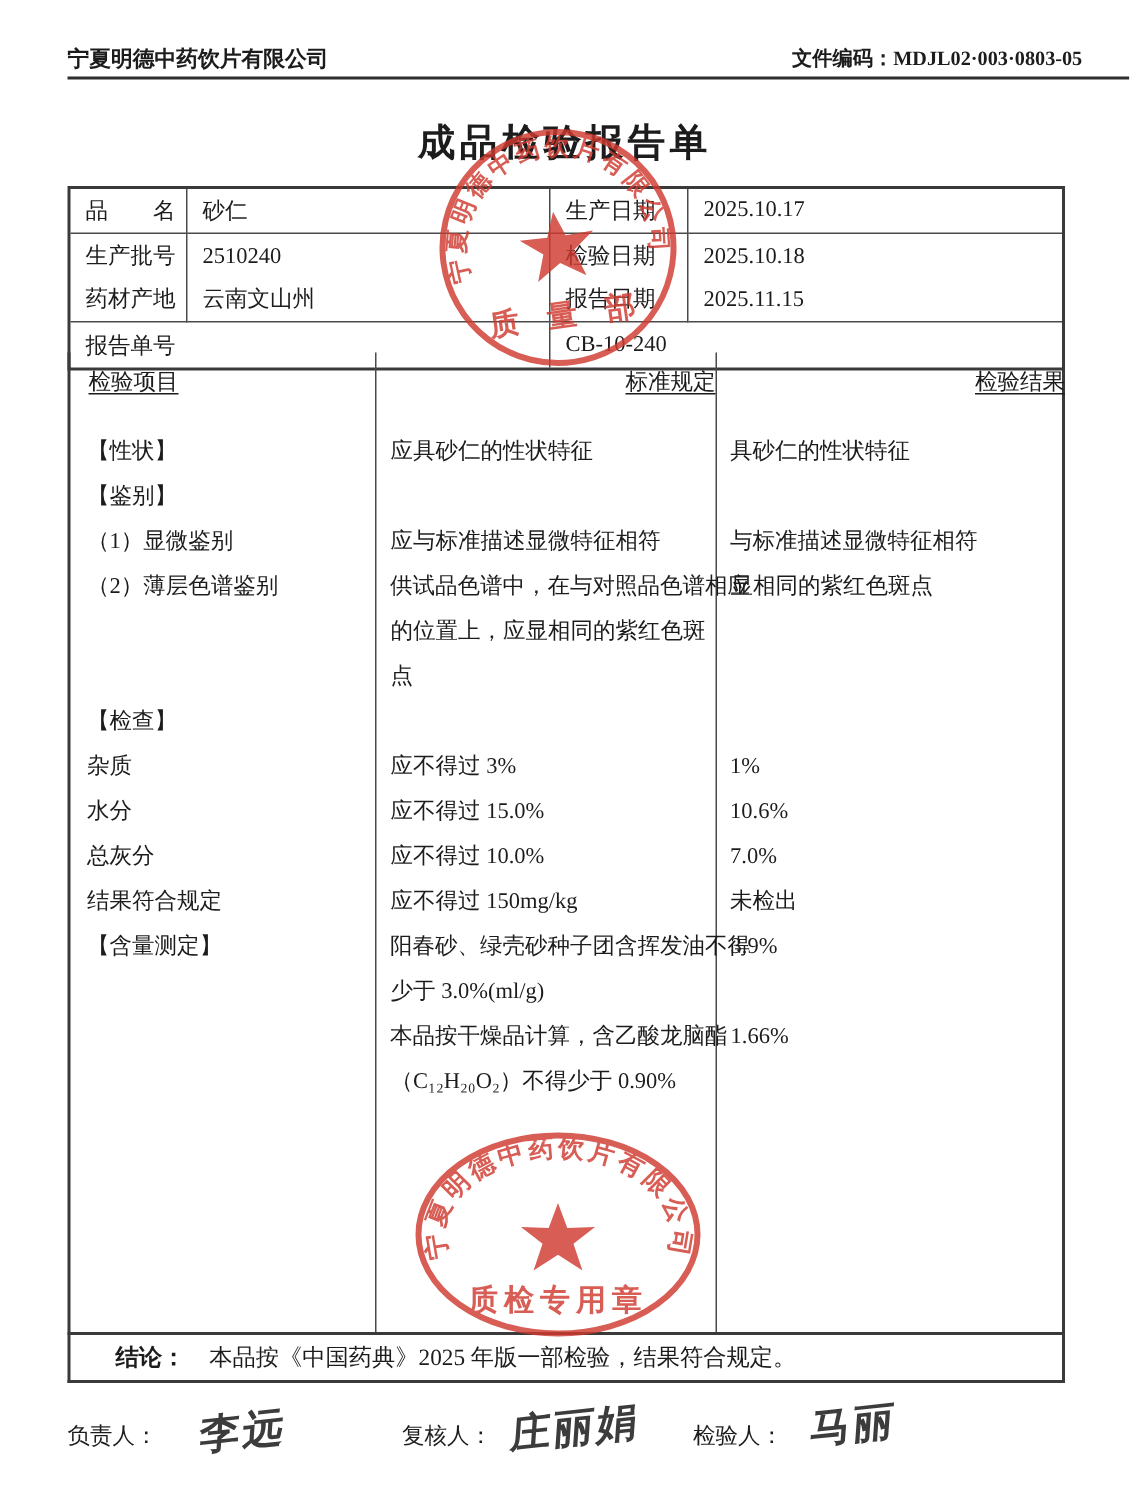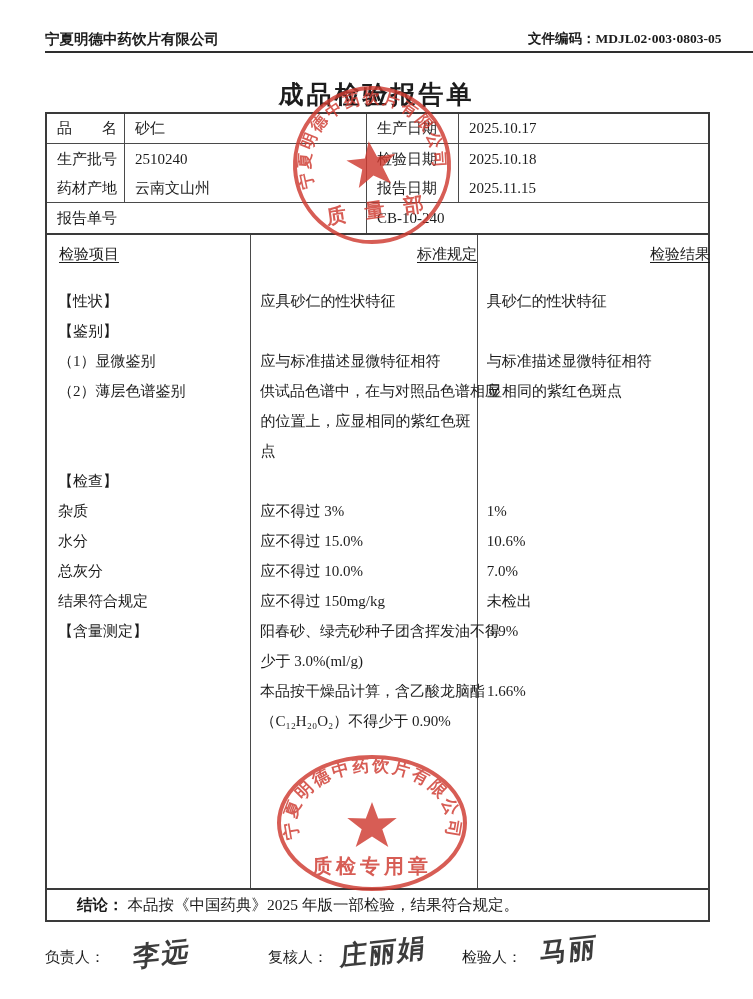--- a/index.html
+++ b/index.html
@@ -4,21 +4,21 @@
 <style>
   html,body{margin:0;padding:0;background:#fff;}
   .page{position:relative;width:753px;height:999px;background:#ffffff;overflow:hidden;
         font-family:"Liberation Serif","DejaVu Serif",serif;color:#1c1c1c;}
   .abs{position:absolute;white-space:nowrap;}
   .company{left:45px;top:30px;font-size:14.5px;font-weight:bold;}
   .filecode{left:528px;top:30px;font-size:13.5px;font-weight:bold;}
   .toprule{left:45px;top:51px;width:708px;border-top:2px solid #2e2e2e;height:0;}
   .title{left:0;top:66px;width:753px;text-align:center;font-size:25px;font-weight:bold;letter-spacing:3px;margin-top:12px;}
   
-  .info{left:45px;top:112px;width:665px;height:123px;border:2px solid #3a3a3a;box-sizing:border-box;
+  .info{left:45px;top:124px;width:665px;height:123px;border:2px solid #3a3a3a;box-sizing:border-box;
         display:grid;grid-template-columns:78px 242px 92px 1fr;grid-template-rows:30px 59px 30px;font-size:15px;}
   .info>div{border-right:1px solid #4a4a4a;border-bottom:1px solid #4a4a4a;padding:0 0 0 10px;display:flex;flex-direction:column;justify-content:center;}
   .info>div.lastcol{border-right:none;}
   .info>div.lastrow{border-bottom:none;}
   .info .two{justify-content:space-around;}
   .info .two span{line-height:26px;}
   .span2a{grid-column:1/3;}
   .span2b{grid-column:3/5;}
   
   .main{left:45px;top:235px;width:665px;height:655px;border:2px solid #3a3a3a;border-top:none;box-sizing:border-box;position:absolute;font-size:15px;}
@@ -30,21 +30,21 @@
   .h-std{left:203px;width:227px;text-align:right;}
   .h-res{left:430px;width:233px;text-align:right;}
   .mrows{position:absolute;left:0;top:51px;width:100%;}
   .mrow{display:flex;height:30px;line-height:30px;justify-content:space-between;}
   .c-item{width:203px;padding-left:11px;box-sizing:border-box;white-space:nowrap;}
   .c-std{width:227px;padding-left:11px;box-sizing:border-box;white-space:nowrap;}
   .c-res{width:233px;padding-left:11px;box-sizing:border-box;white-space:nowrap;}
   
   .concl{left:45px;top:890px;width:665px;height:32px;border:2px solid #3a3a3a;border-top:none;box-sizing:border-box;
          display:flex;align-items:center;padding-left:30px;font-size:15.5px;}
-  .concl b{margin-right:4px;}
+  .concl b{margin-right:16px;}
   
   .sigrow{font-size:15px;}
   .sig{position:absolute;font-size:27px;font-weight:bold;color:#222;
        transform:rotate(-6deg) skewX(-10deg);letter-spacing:2px;opacity:.88;}
   
   .stamp{position:absolute;opacity:.82;}
   .stamp-top{left:287px;top:80px;transform:rotate(-8deg);}
   .stamp-bottom{left:272px;top:748px;}
 </style>
 </head>

